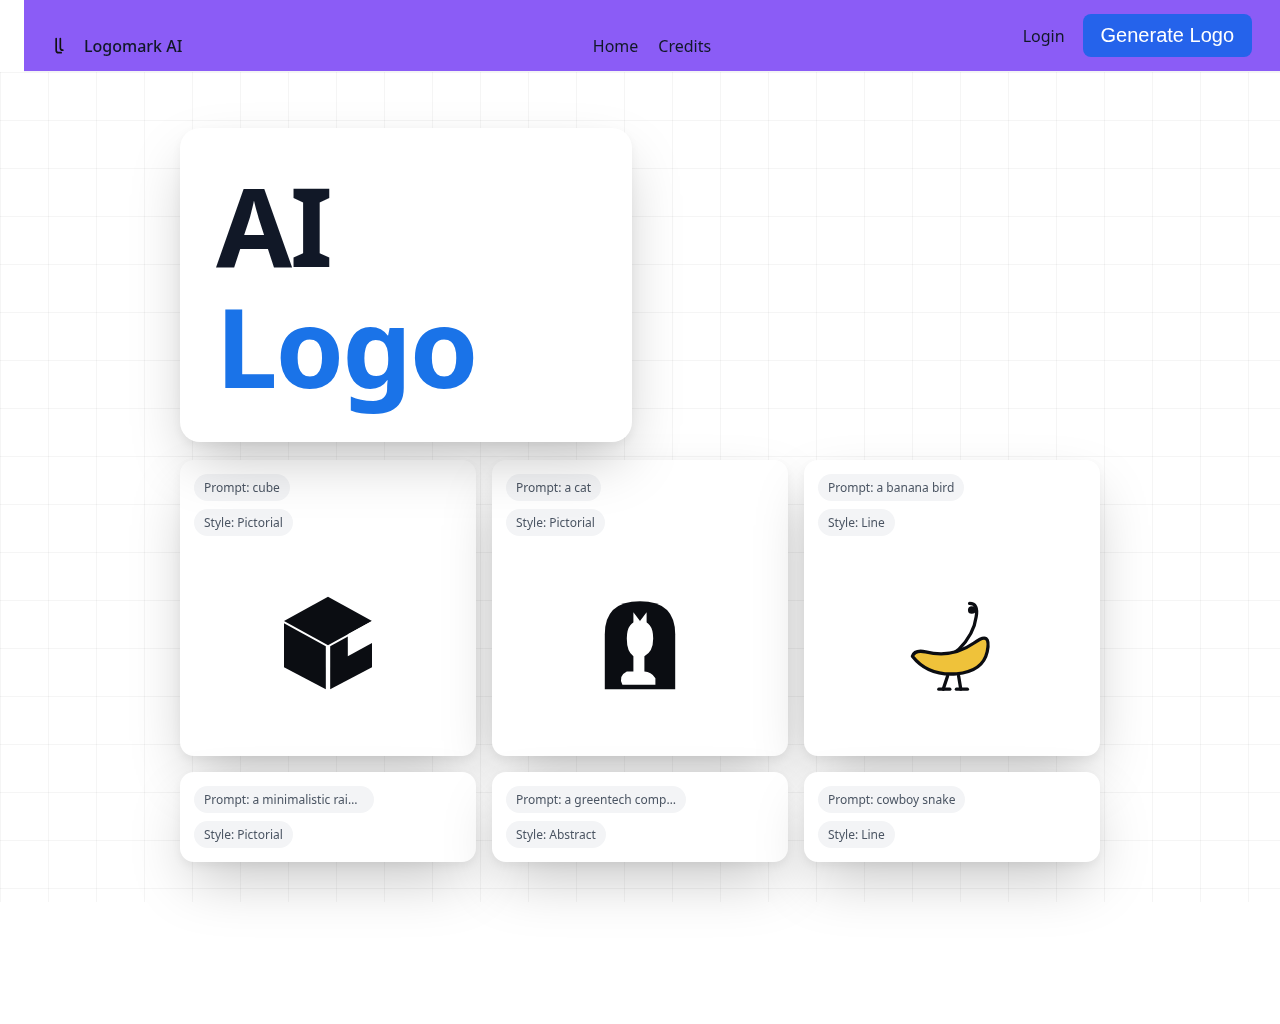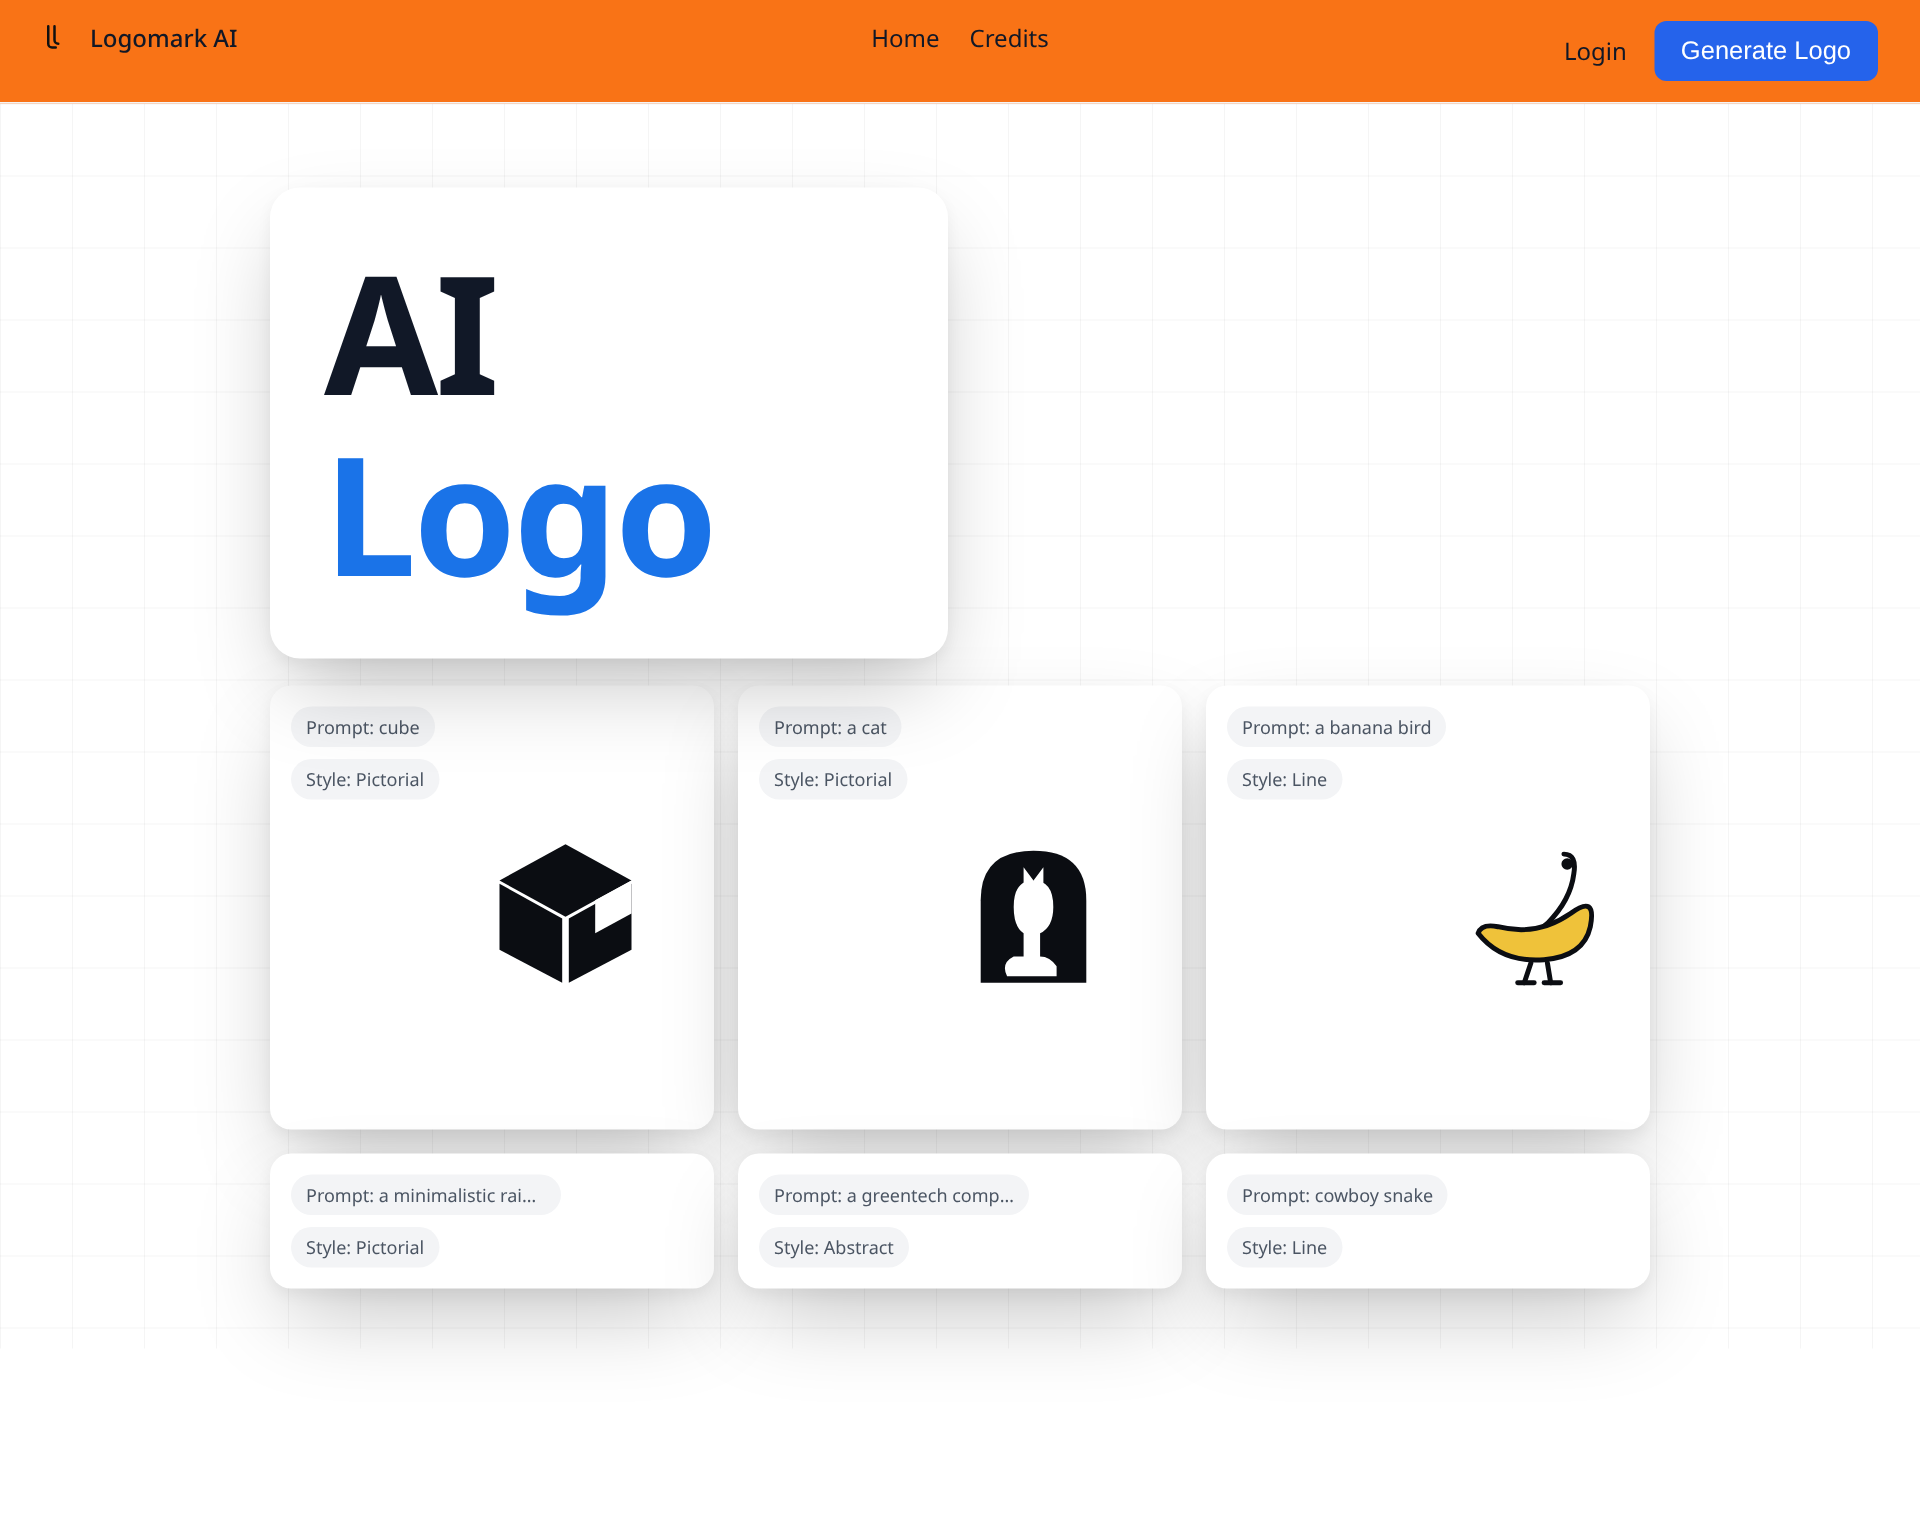--- a/index.html
+++ b/index.html
@@ -8,27 +8,28 @@
     font-family: ui-sans-serif, system-ui, -apple-system, "Segoe UI", Roboto, Arial, sans-serif;
     color: #111827;
     background: #fff;
   }
   body {
     overflow-y: scroll;
   }
   
   .header {
     display: flex;
-    align-items: flex-start;
+    align-items: flex-end;
     justify-content: space-between;
     padding: 14px 28px;
     border-bottom: 1px solid #f3f4f6;
     position: relative;
-    background: #f97316;
+    background: #8b5cf6;
     z-index: 10;
+    margin-left: 24px;
   }
   .header-left {
     display: flex;
     align-items: center;
     gap: 12px;
   }
   .brand-name {
     font-size: 16px;
     font-weight: 500;
   }
@@ -49,21 +50,21 @@
     display: flex;
     align-items: center;
     gap: 18px;
   }
   .btn-primary {
     background: #2563eb;
     color: #fff;
     border: none;
     border-radius: 8px;
     padding: 10px 18px;
-    font-size: 17px;
+    font-size: 20px;
     font-weight: 500;
     cursor: pointer;
   }
   .btn-primary-lg {
     background: #2563eb;
     color: #fff;
     border: none;
     border-radius: 999px;
     padding: 12px 24px;
     font-size: 16px;
@@ -123,21 +124,21 @@
     display: grid;
     grid-template-columns: repeat(3, 1fr);
     gap: 16px;
   }
   .card {
     background: #fff;
     border-radius: 14px;
     box-shadow: 0 25px 60px -12px rgba(0,0,0,0.25), 0 4px 10px rgba(0,0,0,0.05);
     padding: 14px;
     display: flex;
-    flex-direction: row;
+    flex-direction: column;
     min-height: 296px;
   }
   .badges { display: flex; flex-direction: column; gap: 8px; align-items: flex-start; }
   .badge {
     display: inline-block;
     background: #f3f4f6;
     color: #4b5563;
     font-size: 12px;
     padding: 5px 10px;
     border-radius: 999px;

